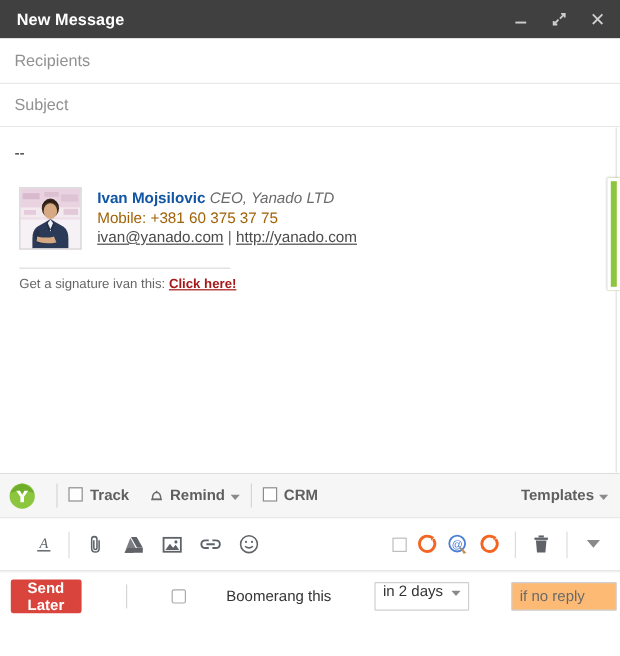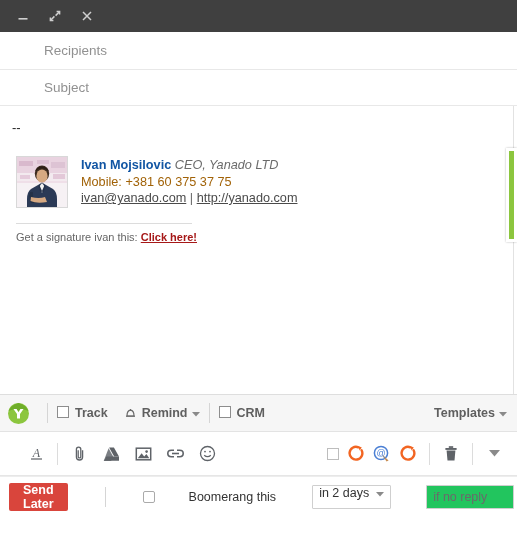--- a/index.html
+++ b/index.html
@@ -58,21 +58,20 @@
     align-items: center;
     padding: 0 12px;
     border-bottom: 1px solid #e8e8e8;
     box-sizing: border-box;
     background: #fff;
   }
   .field-row.recipients { height: 38px; }
   .field-label {
     color: #919191;
     font-size: 13.5px;
-    margin-left: 32px;
   }
 
   
   .body-area {
     position: relative;
     height: 288px;
     padding: 14px 12px 0 12px;
     box-sizing: border-box;
     overflow: hidden;
     background: #fff;
@@ -315,41 +314,42 @@
     align-items: flex-start;
     padding: 0 6px;
     box-sizing: border-box;
     cursor: pointer;
     border-radius: 1px;
     white-space: nowrap;
   }
   .bm-select .caret-sm { margin-left: 7px; }
   .bm-input {
     border: 1px solid #cfcfcf;
-    background: #22c55e;
+    background: #fdba74;
     height: 24px;
     width: 88px;
     font-size: 12.5px;
     color: #555;
     padding: 0 6px;
     box-sizing: border-box;
     border-radius: 1px;
     margin-left: 7px;
     font-family: "Liberation Sans", sans-serif;
   }
   .bm-input::placeholder { color: #6a6a6a; }
   .bm-spacer { flex: 1; }
   .help-icon { width: 24px; height: 24px; cursor: pointer; flex: 0 0 24px; }
 </style>
 </head>
 <body>
 
 <div id="app">
 
   <div class="titlebar">
+    <div class="titlebar-title">New Message</div>
     <div class="titlebar-actions">
       <div class="tb-btn">
         <svg width="14" height="14" viewBox="0 0 14 14">
             <rect x="2.5" y="9" width="9" height="1.6" fill="#cfcfcf"></rect>
           </svg>
       </div>
       <div class="tb-btn">
         <svg width="14" height="14" viewBox="0 0 14 14" fill="none" stroke="#cfcfcf" stroke-width="1.5">
           <path d="M8.6 2.6 L11.6 2.6 L11.6 5.6"></path>
           <path d="M11.4 2.8 L7.6 6.6"></path>

